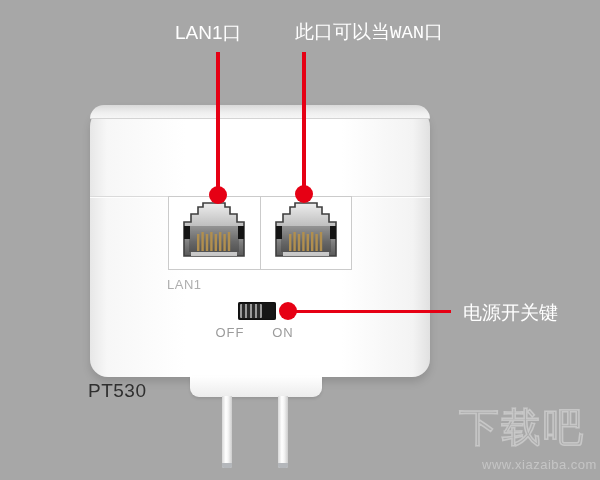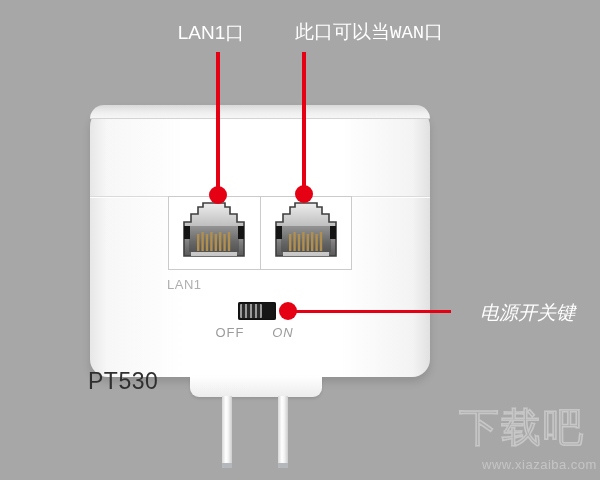--- a/index.html
+++ b/index.html
@@ -54,24 +54,24 @@
   .switch-knob{
     position:absolute;left:2px;top:2px;width:22px;height:14px;
     background:repeating-linear-gradient(90deg,#9a9a9a 0 2px,#2c2c2c 2px 5px);
     border-radius:1px;
   }
   .switch-label{
     top:220px;width:44px;text-align:center;
     font-size:13px;letter-spacing:1px;color:#9b9b9b;
   }
   .switch-label.off{left:118px;}
-  .switch-label.on{left:171px;font-style:italic;}
+  .switch-label.on{left:171px;}
 
   .model-label{
-    left:88px;top:368px;font-size:23px;color:#2f2f2f;letter-spacing:0.5px;
+    left:88px;top:380px;font-size:19px;color:#2f2f2f;letter-spacing:0.5px;
   }
 
   
   .plug-base{
     left:190px;top:376px;width:132px;height:21px;
     background:linear-gradient(#ffffff,#ececec);
     border-radius:0 0 9px 9px;
     box-shadow:0 2px 3px rgba(0,0,0,0.10);
   }
   .plug-prong{
@@ -81,23 +81,23 @@
   }
   .plug-prong.left{left:222px;}
   .plug-prong.right{left:278px;}
   .plug-prong::after{
     content:"";position:absolute;left:0;bottom:0;width:100%;height:5px;
     background:#b4b7bb;border-radius:0 0 2px 2px;
   }
 
   
   .callout-text{color:#ffffff;font-size:19px;line-height:22px;white-space:nowrap;}
-  .callout-lan1{left:161px;top:22px;width:100px;text-align:center;}
+  .callout-lan1{left:175px;top:22px;width:100px;text-align:left;}
   .callout-wan{left:295px;top:22px;font-family:Liberation Mono, monospace;}
-  .callout-power{left:480px;top:302px;font-style:italic;}
+  .callout-power{left:463px;top:302px;}
   .red-vline{width:4px;background:#e60014;}
   .red-vline.l1{left:216px;top:52px;height:138px;}
   .red-vline.l2{left:302px;top:52px;height:137px;}
   .red-hline{left:288px;top:310px;width:163px;height:3px;background:#e60014;}
   .red-dot{width:18px;height:18px;border-radius:50%;background:#e60014;}
   .red-dot.d1{left:209px;top:186px;}
   .red-dot.d2{left:295px;top:185px;}
   .red-dot.d3{left:279px;top:302px;}
 
   

